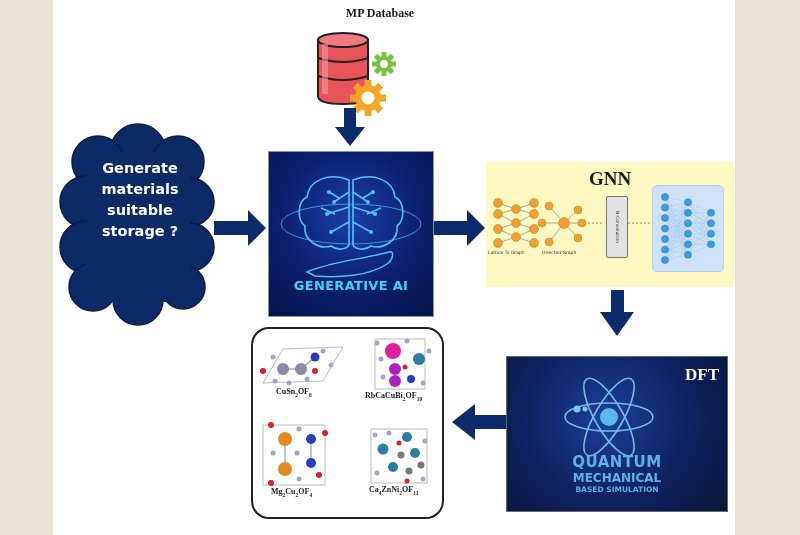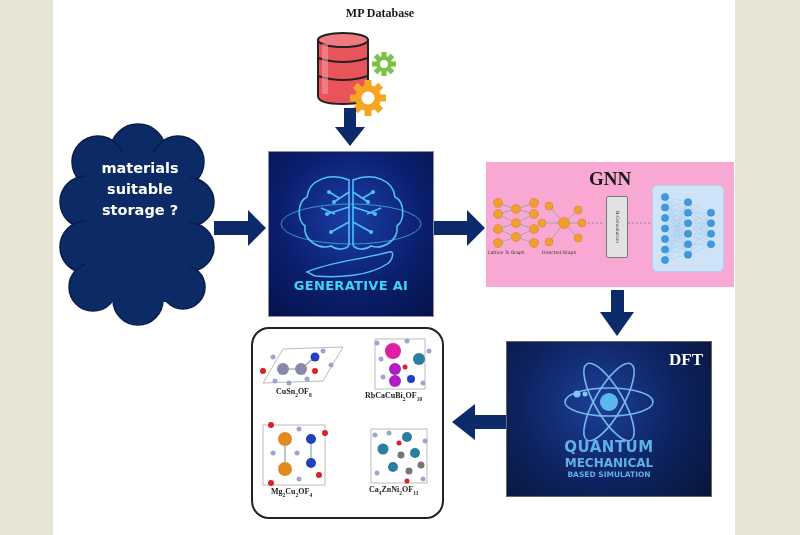--- a/index.html
+++ b/index.html
@@ -5,27 +5,27 @@
   html, body { margin:0; padding:0; }
   body { width:800px; height:535px; position:relative; overflow:hidden; background:#ffffff; font-family:"Liberation Serif", serif; }
   .side { position:absolute; top:0; height:535px; background:#e8e4d6; }
   .side.left { left:0; width:53px; }
   .side.right { left:735px; width:65px; }
   .abs { position:absolute; }
   .title-mp { left:300px; top:6px; width:160px; text-align:center; font-weight:bold; font-size:12px; color:#1a1a1a; font-family:"Liberation Serif", serif; }
   .cloud-text { position:absolute; left:70px; top:158px; width:140px; text-align:center; color:#ffffff; font-family:"DejaVu Sans", sans-serif; font-weight:bold; font-size:14.5px; line-height:21px; }
   .genai { left:268px; top:151px; width:164px; height:164px; background:radial-gradient(circle at 50% 40%, #1a3fa8 0%, #0b1f6e 55%, #06124a 100%); border:1px solid #8a8fa8; }
   .genai-label { position:absolute; left:0; width:100%; bottom:23px; text-align:center; color:#3fd4f5; font-family:"DejaVu Sans", sans-serif; font-weight:bold; font-size:13px; letter-spacing:0.3px; }
-  .gnn { left:486px; top:162px; width:248px; height:125px; background:#f9a8d4; }
+  .gnn { left:486px; top:162px; width:248px; height:125px; background:#fef9c3; }
   .gnn-title { position:absolute; left:0; width:100%; top:6px; text-align:center; font-weight:bold; font-size:19px; color:#1a1a1a; font-family:"Liberation Serif", serif; }
   .gnn-sub { position:absolute; font-size:4.5px; color:#333; font-family:"DejaVu Sans", sans-serif; }
   .conv-box { position:absolute; left:120px; top:34px; width:20px; height:60px; background:#e2e2e2; border:1px solid #777; border-radius:2px; }
   .conv-text { position:absolute; left:50%; top:50%; transform:translate(-50%,-50%) rotate(90deg); font-size:4.5px; white-space:nowrap; color:#333; font-family:"DejaVu Sans", sans-serif; }
   .nn-panel { position:absolute; left:166px; top:23px; width:70px; height:85px; background:#cfe3f8; border:1px solid #b3d0f0; border-radius:5px; }
-  .dft { left:506px; top:341px; width:204px; height:154px; background:radial-gradient(circle at 45% 40%, #1c3f9a 0%, #0d225f 55%, #081638 100%); border:1px solid #666; }
+  .dft { left:506px; top:356px; width:204px; height:154px; background:radial-gradient(circle at 45% 40%, #1c3f9a 0%, #0d225f 55%, #081638 100%); border:1px solid #666;padding-left:16px; }
   .dft-title { position:absolute; right:8px; top:8px; color:#ffffff; font-weight:bold; font-size:17px; font-family:"Liberation Serif", serif; }
   .q1 { position:absolute; left:0; width:100%; top:96px; text-align:center; color:#5fb0e8; font-family:"DejaVu Sans", sans-serif; font-weight:bold; font-size:15px; letter-spacing:0.5px; }
   .q2 { position:absolute; left:0; width:100%; top:114px; text-align:center; color:#5fb0e8; font-family:"DejaVu Sans", sans-serif; font-weight:bold; font-size:12px; }
   .q3 { position:absolute; left:0; width:100%; top:128px; text-align:center; color:#5fb0e8; font-family:"DejaVu Sans", sans-serif; font-size:7.5px;font-weight:bold; }
   .results { left:251px; top:327px; width:189px; height:188px; border:2px solid #222; border-radius:18px; background:#fff; }
   .formula { position:absolute; font-weight:bold; font-size:8px; color:#222; font-family:"Liberation Serif", serif; white-space:nowrap; }
   .formula sub { font-size:5.5px; }
 </style>
 </head>
 <body>
@@ -84,20 +84,21 @@
     <circle cx="28" cy="125" r="26"></circle>
     <circle cx="132" cy="125" r="24"></circle>
     <circle cx="35" cy="165" r="24"></circle>
     <circle cx="125" cy="165" r="22"></circle>
     <circle cx="80" cy="178" r="25"></circle>
     <rect x="28" y="30" width="104" height="150" stroke="none"></rect>
   </g>
   <rect x="30" y="32" width="100" height="146" fill="#0b2a66"></rect>
 </svg>
 <div class="cloud-text">
+  <div>Generate</div>
   <div>materials</div>
   <div>suitable</div>
   <div>storage ?</div>
 </div>
 
 <div class="abs genai">
   <svg width="164" height="164" style="position:absolute;left:0;top:0">
     <g fill="none" stroke="#4fc3f7" stroke-width="1.6">
       <path d="M80,28 C60,20 40,28 38,45 C28,50 28,68 36,74 C34,88 50,98 62,94 C70,100 80,96 80,92 Z"></path>
       <path d="M84,28 C104,20 124,28 126,45 C136,50 136,68 128,74 C130,88 114,98 102,94 C94,100 84,96 84,92 Z"></path>

